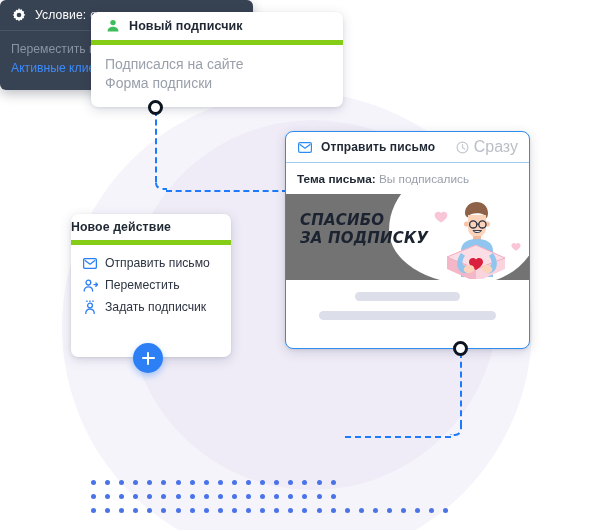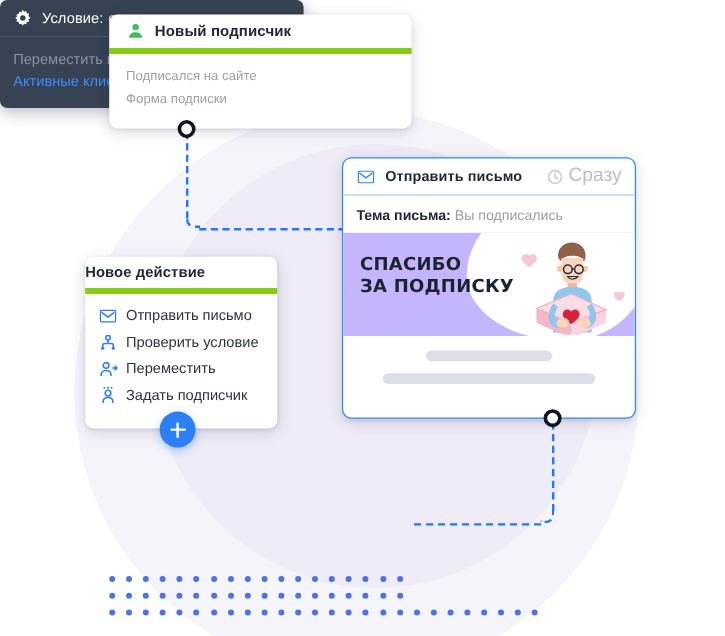--- a/index.html
+++ b/index.html
@@ -131,21 +131,21 @@
     width: 16px;
     height: 16px;
     margin-right: 8px;
     display: flex;
     align-items: center;
     justify-content: center;
     flex: 0 0 auto;
   }
   .card-body { padding: 10px 14px 0 14px; }
   .body-line {
-    font-size: 11px;
+    font-size: 14px;
     color: #9aa0ab;
     line-height: 19px;
   }
 
   
   #card-email {
     left: 285px;
     top: 131px;
     width: 245px;
     height: 218px;
@@ -172,22 +172,23 @@
     padding: 9px 11px 8px 11px;
     font-size: 11.8px;
     white-space: nowrap;
   }
   .subject-label { font-weight: bold; color: #1f2733; }
   .subject-value { color: #9aa0ab; }
 
   .email-preview {
     position: relative;
     height: 86px;
-    background: #c4b5fd;
+    background: #737373;
     overflow: hidden;
+    font-style: italic;
   }
   .preview-blob {
     position: absolute;
     right: -10px;
     top: -30px;
     width: 150px;
     height: 120px;
     background: #ffffff;
     border-radius: 50% 50% 45% 55% / 55% 50% 50% 45%;
   }
@@ -417,31 +418,20 @@
       <div class="menu-item">
         <span class="icon-slot">
           <svg width="14" height="11" viewBox="0 0 14 11">
             <rect x="0.6" y="0.6" width="12.8" height="9.8" rx="1.4" fill="#fff" stroke="#2d7ff5" stroke-width="1.3"></rect>
             <path d="M1.8 2.3 7 6.2l5.2-3.9" fill="none" stroke="#2d7ff5" stroke-width="1.3" stroke-linejoin="round"></path>
           </svg>
         </span>
         <span>Отправить письмо</span>
       </div>
 
-      <div class="menu-item">
-        <span class="icon-slot">
-          <svg width="14" height="13" viewBox="0 0 14 13">
-            <circle cx="7" cy="2.4" r="1.9" fill="none" stroke="#2d7ff5" stroke-width="1.3"></circle>
-            <path d="M7 4.4v2.8M2.6 11V9c0-1 .7-1.8 1.7-1.8h5.4c1 0 1.7.8 1.7 1.8v2" fill="none" stroke="#2d7ff5" stroke-width="1.3" stroke-linecap="round"></path>
-            <circle cx="2.6" cy="11.3" r="1.3" fill="#2d7ff5"></circle>
-            <circle cx="11.4" cy="11.3" r="1.3" fill="#2d7ff5"></circle>
-          </svg>
-        </span>
-        <span>Проверить условие</span>
-      </div>
 
       <div class="menu-item">
         <span class="icon-slot">
           <svg width="15" height="13" viewBox="0 0 15 13">
             <circle cx="5.4" cy="3.6" r="2.4" fill="none" stroke="#2d7ff5" stroke-width="1.3"></circle>
             <path d="M1.2 12c0-2.6 1.8-4.2 4.2-4.2s4.2 1.6 4.2 4.2" fill="none" stroke="#2d7ff5" stroke-width="1.3" stroke-linecap="round"></path>
             <path d="M11 5.6h3.4M12.9 4l1.7 1.6-1.7 1.7" fill="none" stroke="#2d7ff5" stroke-width="1.3" stroke-linecap="round" stroke-linejoin="round"></path>
           </svg>
         </span>
         <span>Переместить</span>

